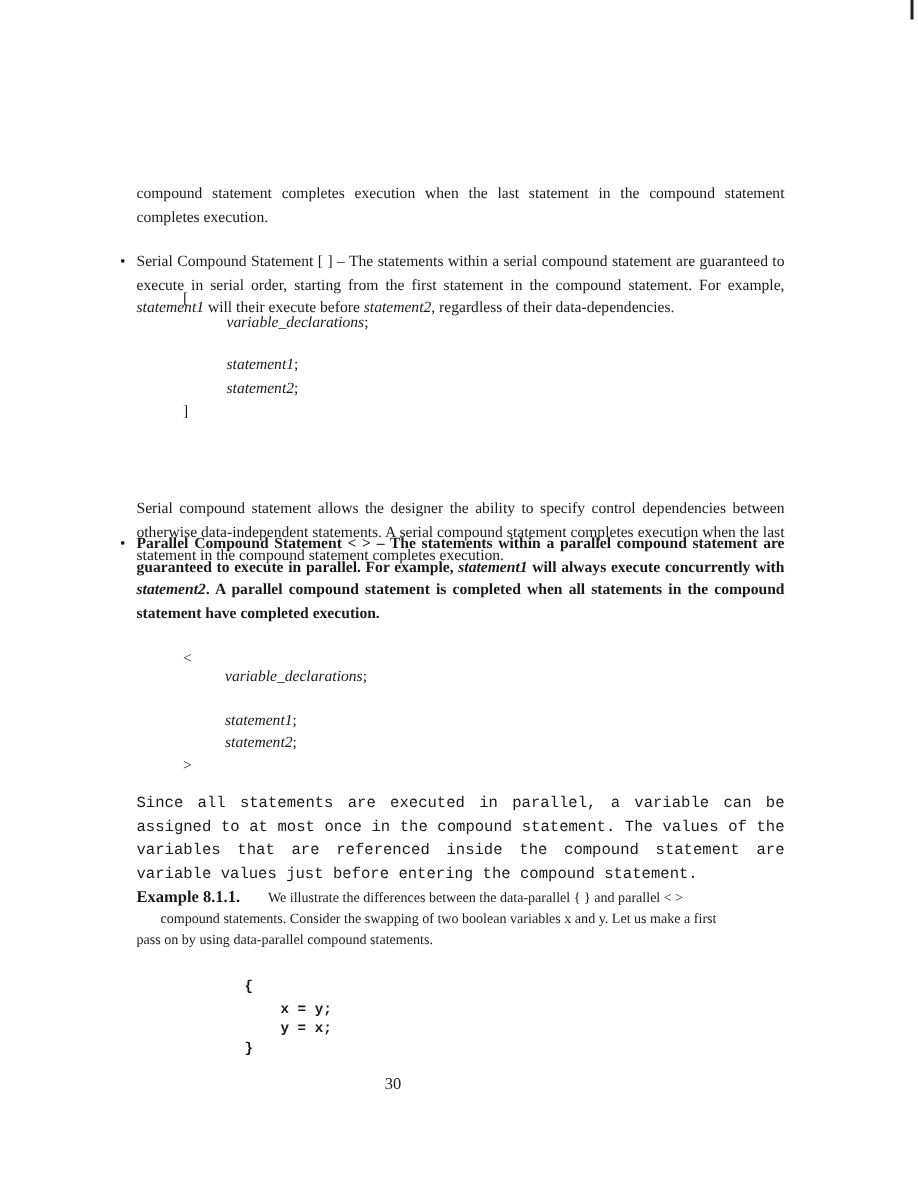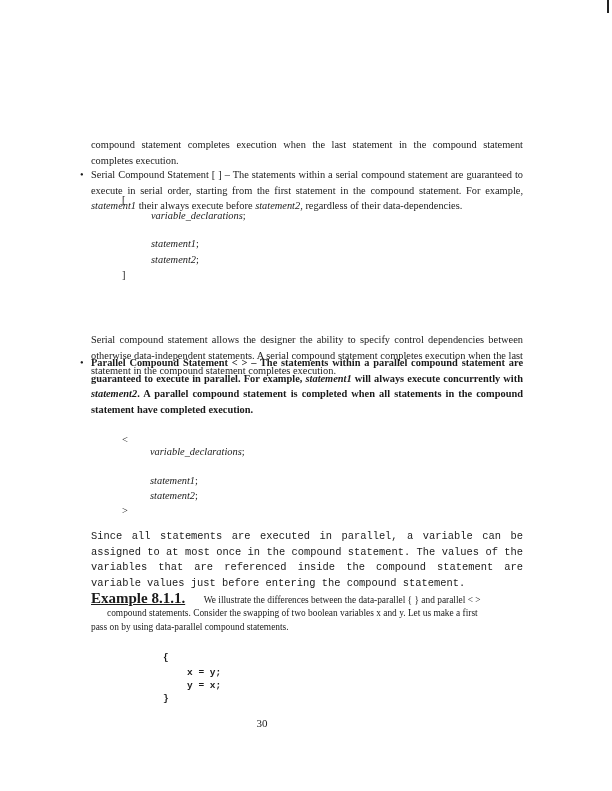--- a/index.html
+++ b/index.html
@@ -5,35 +5,35 @@
   html, body { margin: 0; padding: 0; background: #ffffff; }
   body { width: 612px; height: 791px; position: relative; overflow: hidden;
          font-family: "Liberation Serif", serif; color: #1a1a1a; font-size: 10.4px; line-height: 15.6px; }
   .corner-mark { position: absolute; left: 607px; top: 0; width: 2px; height: 13px; background: #222; }
   .p { position: absolute; left: 91px; width: 432px; margin: 0; text-align: justify; }
   .bullet { position: absolute; left: 80px; }
   .bp { position: absolute; left: 91px; width: 432px; margin: 0; text-align: justify; }
   .i { font-style: italic; text-align: right; }
   .code-line { position: absolute; margin: 0; white-space: pre; }
   .mono { font-family: "Liberation Mono", monospace; font-size: 9.5px; font-weight: bold; }
-  .ex-label { font-weight: bold; font-size: 15px; text-decoration: underline; }
+  .ex-label { font-weight: bold; font-size: 11px; }
   .ex-p { position: absolute; left: 91px; width: 432px; margin: 0; font-size: 9.4px; line-height: 14.5px; }
   .page-num { position: absolute; left: 0; width: 524px; top: 716px; text-align: center; font-size: 11px; }
 </style>
 </head>
 <body>
 
 <div class="corner-mark"></div>
 
-<p class="p" style="top:122px;margin-top:15px;">compound statement completes execution when the last statement in the compound statement completes execution.</p>
+<p class="p" style="top:122px;">compound statement completes execution when the last statement in the compound statement completes execution.</p>
 
 <span class="bullet" style="top:167px;">•</span>
 <p class="bp" style="top:167px;">
   <span>Serial Compound Statement [ ] – The statements within a serial compound statement are guaranteed to execute in serial order, starting from the first statement in the compound statement. For example,</span>
-  <span class="i">statement1</span><span> their always execute before </span><span class="i">statement2</span><span>, regardless of their data-dependencies.</span>
+  <span class="i">statement1</span><span> will their execute before </span><span class="i">statement2</span><span>, regardless of their data-dependencies.</span>
 </p>
 
 <div>
   <span class="code-line" style="left:122px; top:192px;">[</span>
   <span class="code-line i" style="left:151px; top:208px;"><span>variable_declarations</span><span style="font-style:normal">;</span></span>
   <span class="code-line i" style="left:151px; top:236px;"><span>statement1</span><span style="font-style:normal">;</span></span>
   <span class="code-line i" style="left:151px; top:252px;"><span>statement2</span><span style="font-style:normal">;</span></span>
   <span class="code-line" style="left:122px; top:267px;">]</span>
 </div>
 

